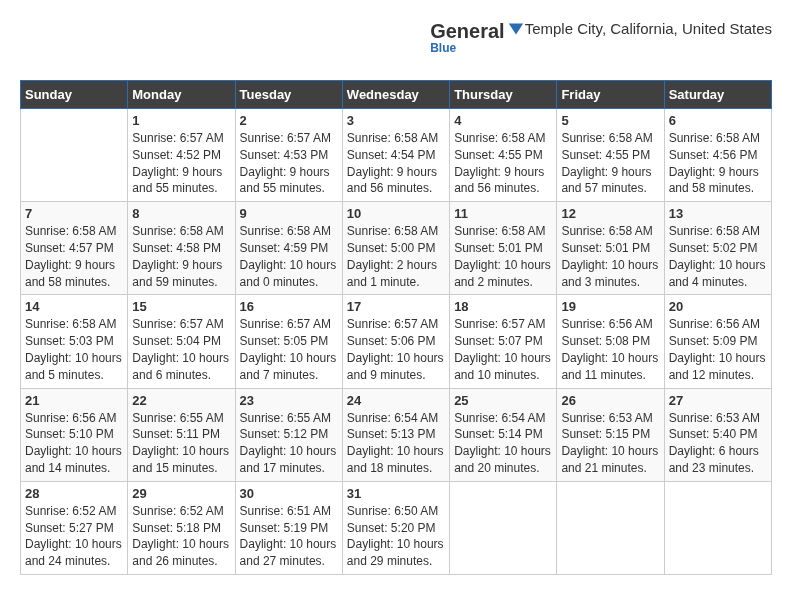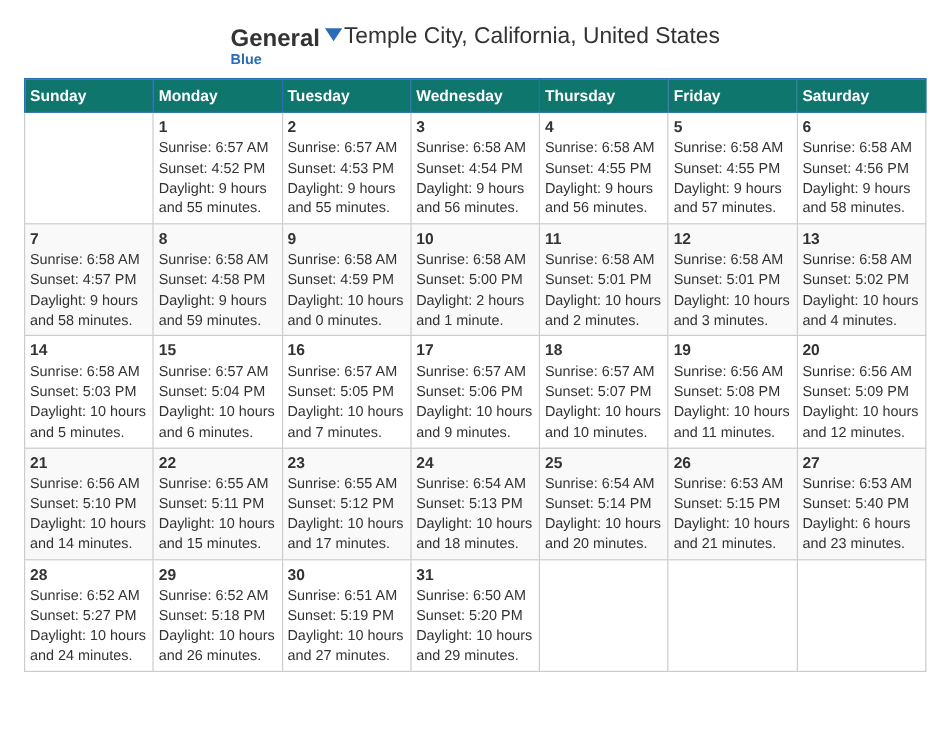--- a/index.html
+++ b/index.html
@@ -5,23 +5,23 @@
     * { box-sizing: border-box; margin: 0; padding: 0; }
     body {
       font-family: Arial, sans-serif;
       background: #fff;
       width: 792px;
       min-height: 612px;
       padding: 20px;
     }
     .header-area {
       display: flex;
-      justify-content: center;
+      justify-content: flex-end;
       align-items: flex-start;
-      margin-bottom: 10px;
+      margin-bottom: 26px;
     }
     .logo-general {
       font-size: 20px;
       font-weight: bold;
       color: #333;
       line-height: 1;
     }
     .logo-blue {
       font-size: 12px;
       font-weight: bold;
@@ -30,31 +30,31 @@
     }
     .title-area {
       text-align: right;
     }
     .title-area h1 {
       font-size: 36px;
       font-weight: bold;
       color: #333;
     }
     .title-area h2 {
-      font-size: 19px;
+      font-size: 15px;
       font-weight: normal;
       color: #333;
     }
     .calendar {
       width: 100%;
       border-collapse: collapse;
       font-size: 11px;
     }
     .calendar th {
-      background-color: #0f766e;
+      background-color: #404040;
       color: #fff;
       padding: 6px 4px;
       text-align: left;
       font-size: 13px;
       font-weight: bold;
       border: 1px solid #2a6db5;
     }
     .calendar td {
       border: 1px solid #ccc;
       vertical-align: top;

